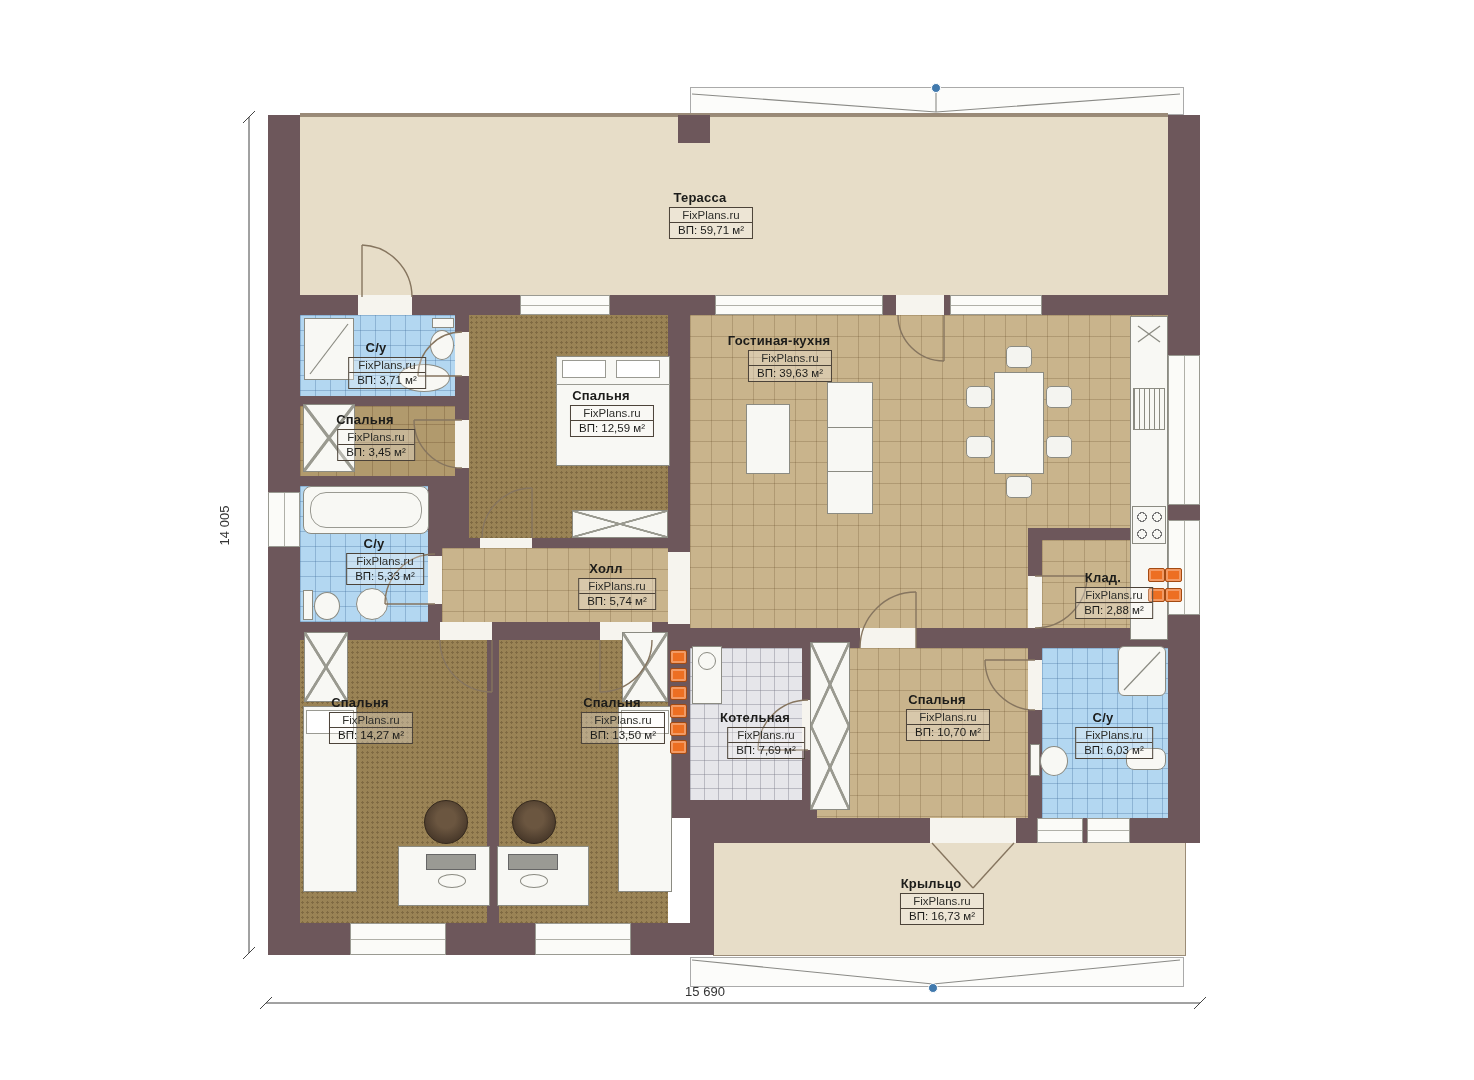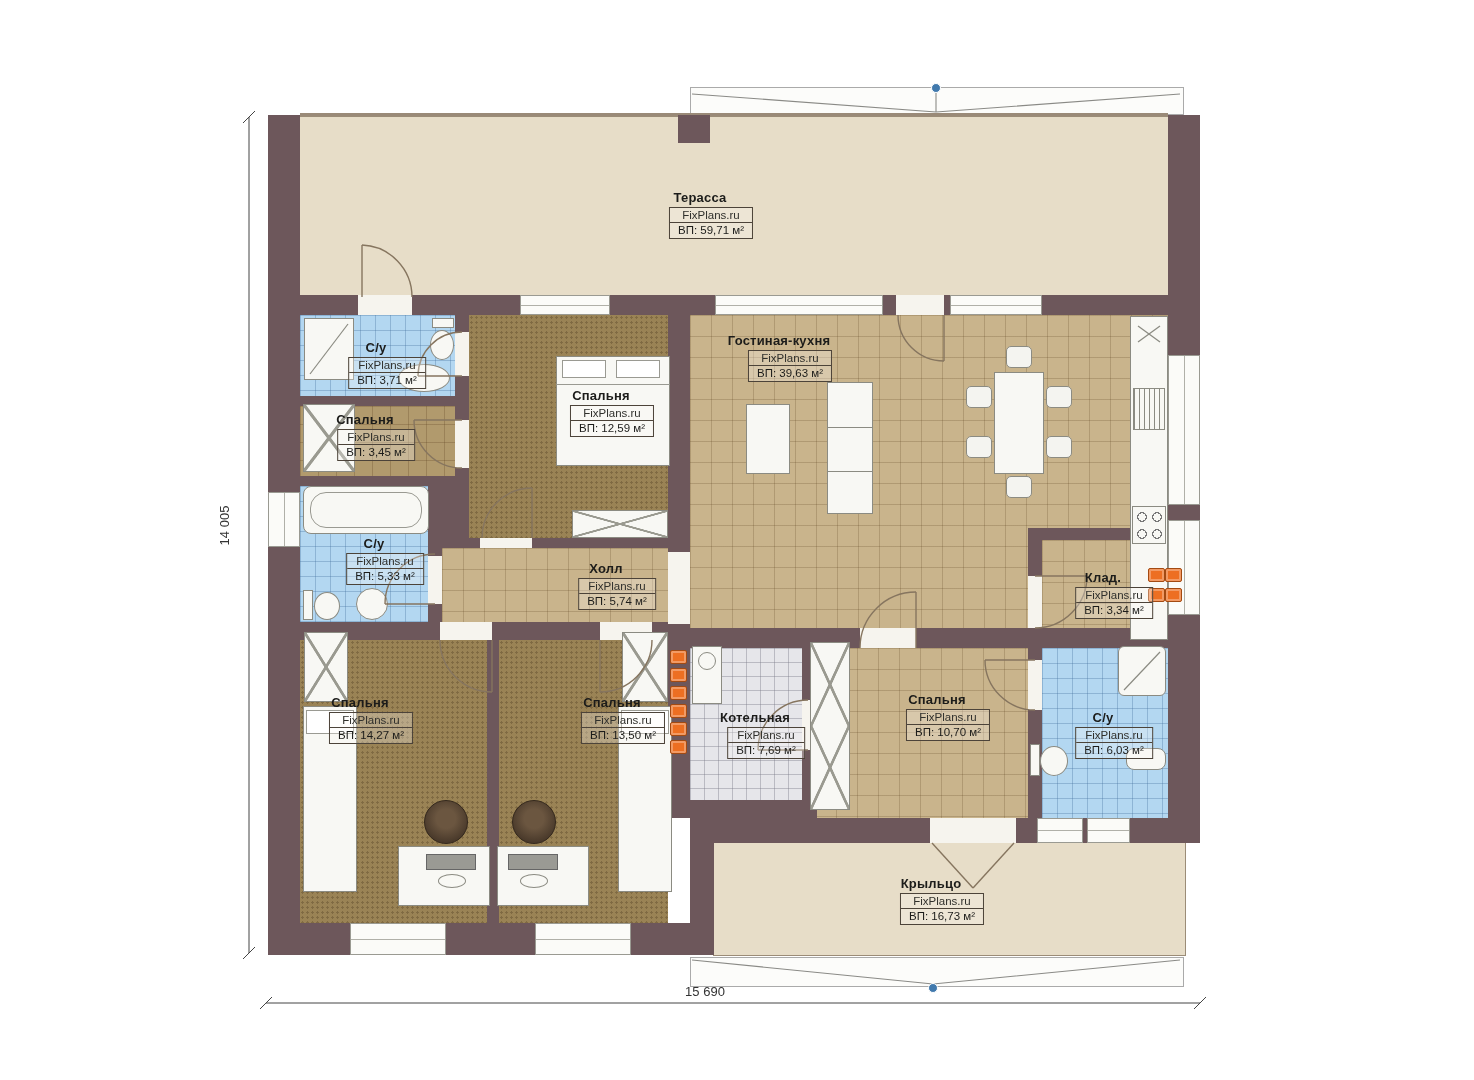--- a/index.html
+++ b/index.html
@@ -316,21 +316,21 @@
     <div class="rl-title">Холл</div>
     <div class="rl-box">
       <div class="rl-brand">FixPlans.ru</div>
       <div class="rl-area">ВП: 5,74 м²</div>
     </div>
   </div>
   <div class="room-label" style="left:1103px;top:570px">
     <div class="rl-title">Клад.</div>
     <div class="rl-box">
       <div class="rl-brand">FixPlans.ru</div>
-      <div class="rl-area">ВП: 3,34 м²</div>
+      <div class="rl-area">ВП: 2,88 м²</div>
     </div>
   </div>
   <div class="room-label" style="left:360px;top:695px">
     <div class="rl-title">Спальня</div>
     <div class="rl-box">
       <div class="rl-brand">FixPlans.ru</div>
       <div class="rl-area">ВП: 14,27 м²</div>
     </div>
   </div>
   <div class="room-label" style="left:612px;top:695px">

